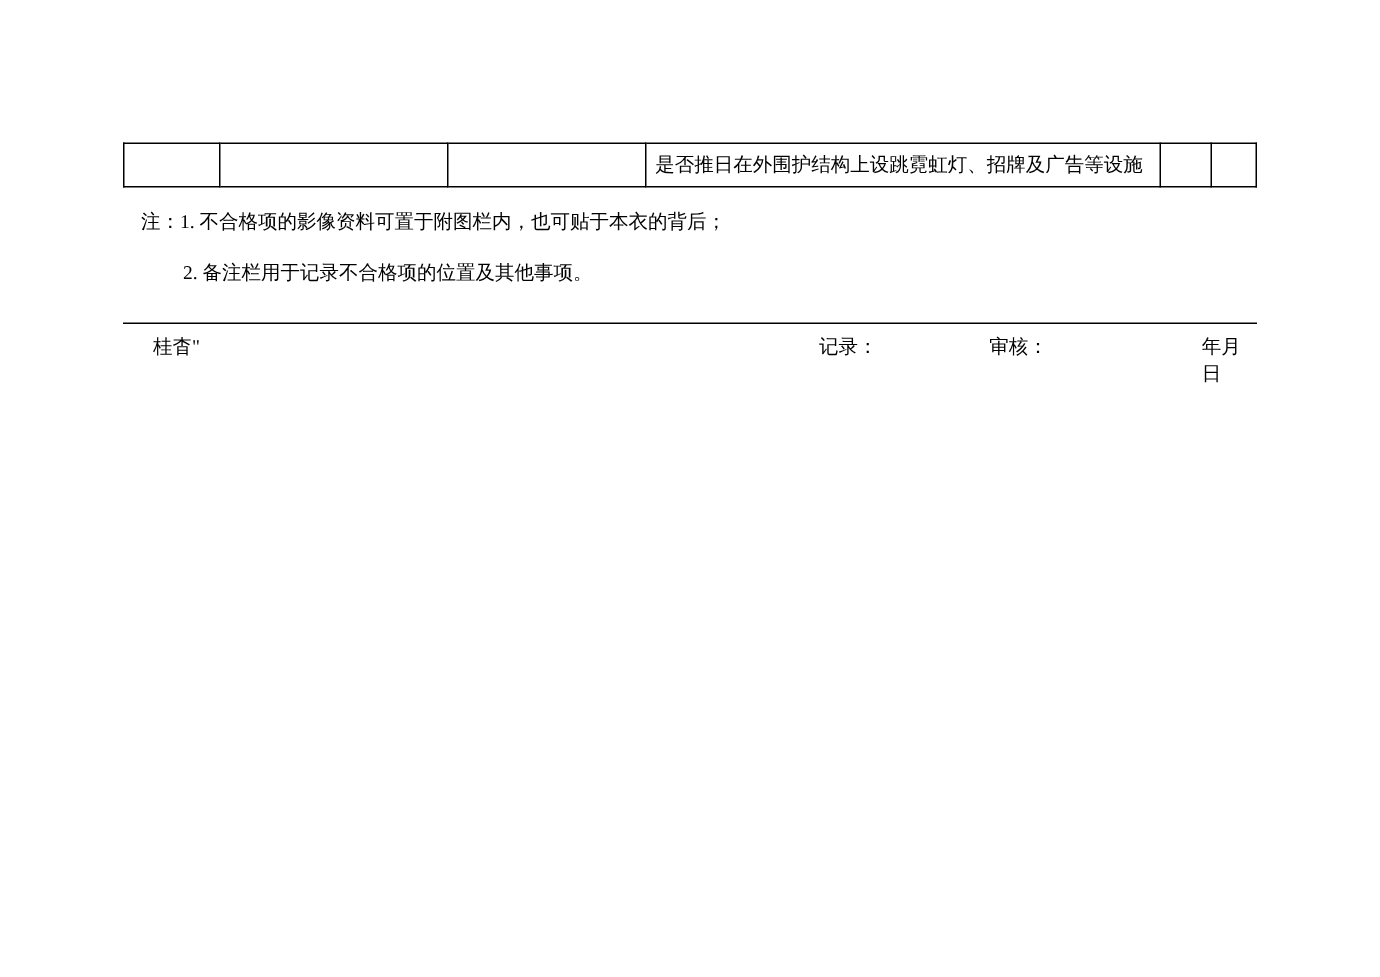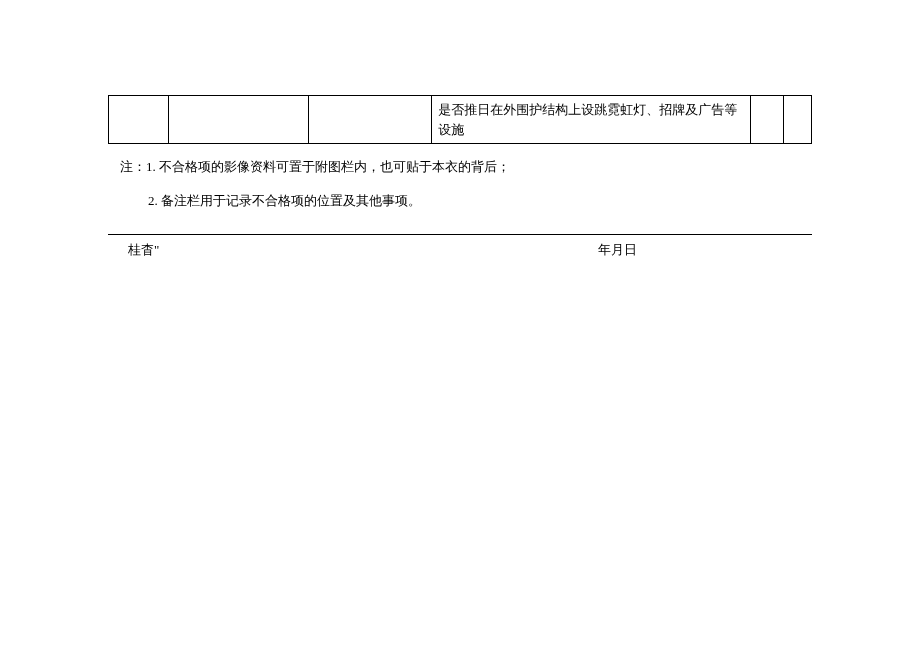--- a/index.html
+++ b/index.html
@@ -10,21 +10,21 @@
     body {
       font-family: "SimSun", "宋体", serif;
       font-size: 13px;
       background: #fff;
       color: #000;
       width: 920px;
       height: 651px;
       position: relative;
     }
     .page {
-      padding: 0 108px;
+      padding: 0 82px;
     }
     table {
       border-collapse: collapse;
       width: 100%;
       margin-top: 95px;
     }
     td {
       border: 1px solid #000;
       padding: 4px 6px;
       vertical-align: middle;
@@ -109,15 +109,17 @@
 
   <div class="notes">
     <p>注：1. 不合格项的影像资料可置于附图栏内，也可贴于本衣的背后；</p>
     <p class="note2">2. 备注栏用于记录不合格项的位置及其他事项。</p>
   </div>
 
   <div class="sigline"></div>
 
   <div class="sigrow">
     <span class="sig-inspect">桂杳"</span>
+    <span class="sig-record">记录：</span>
+    <span class="sig-review">审核：</span>
     <span class="sig-date">年月日</span>
   </div>
 </div>
 
 </body></html>

